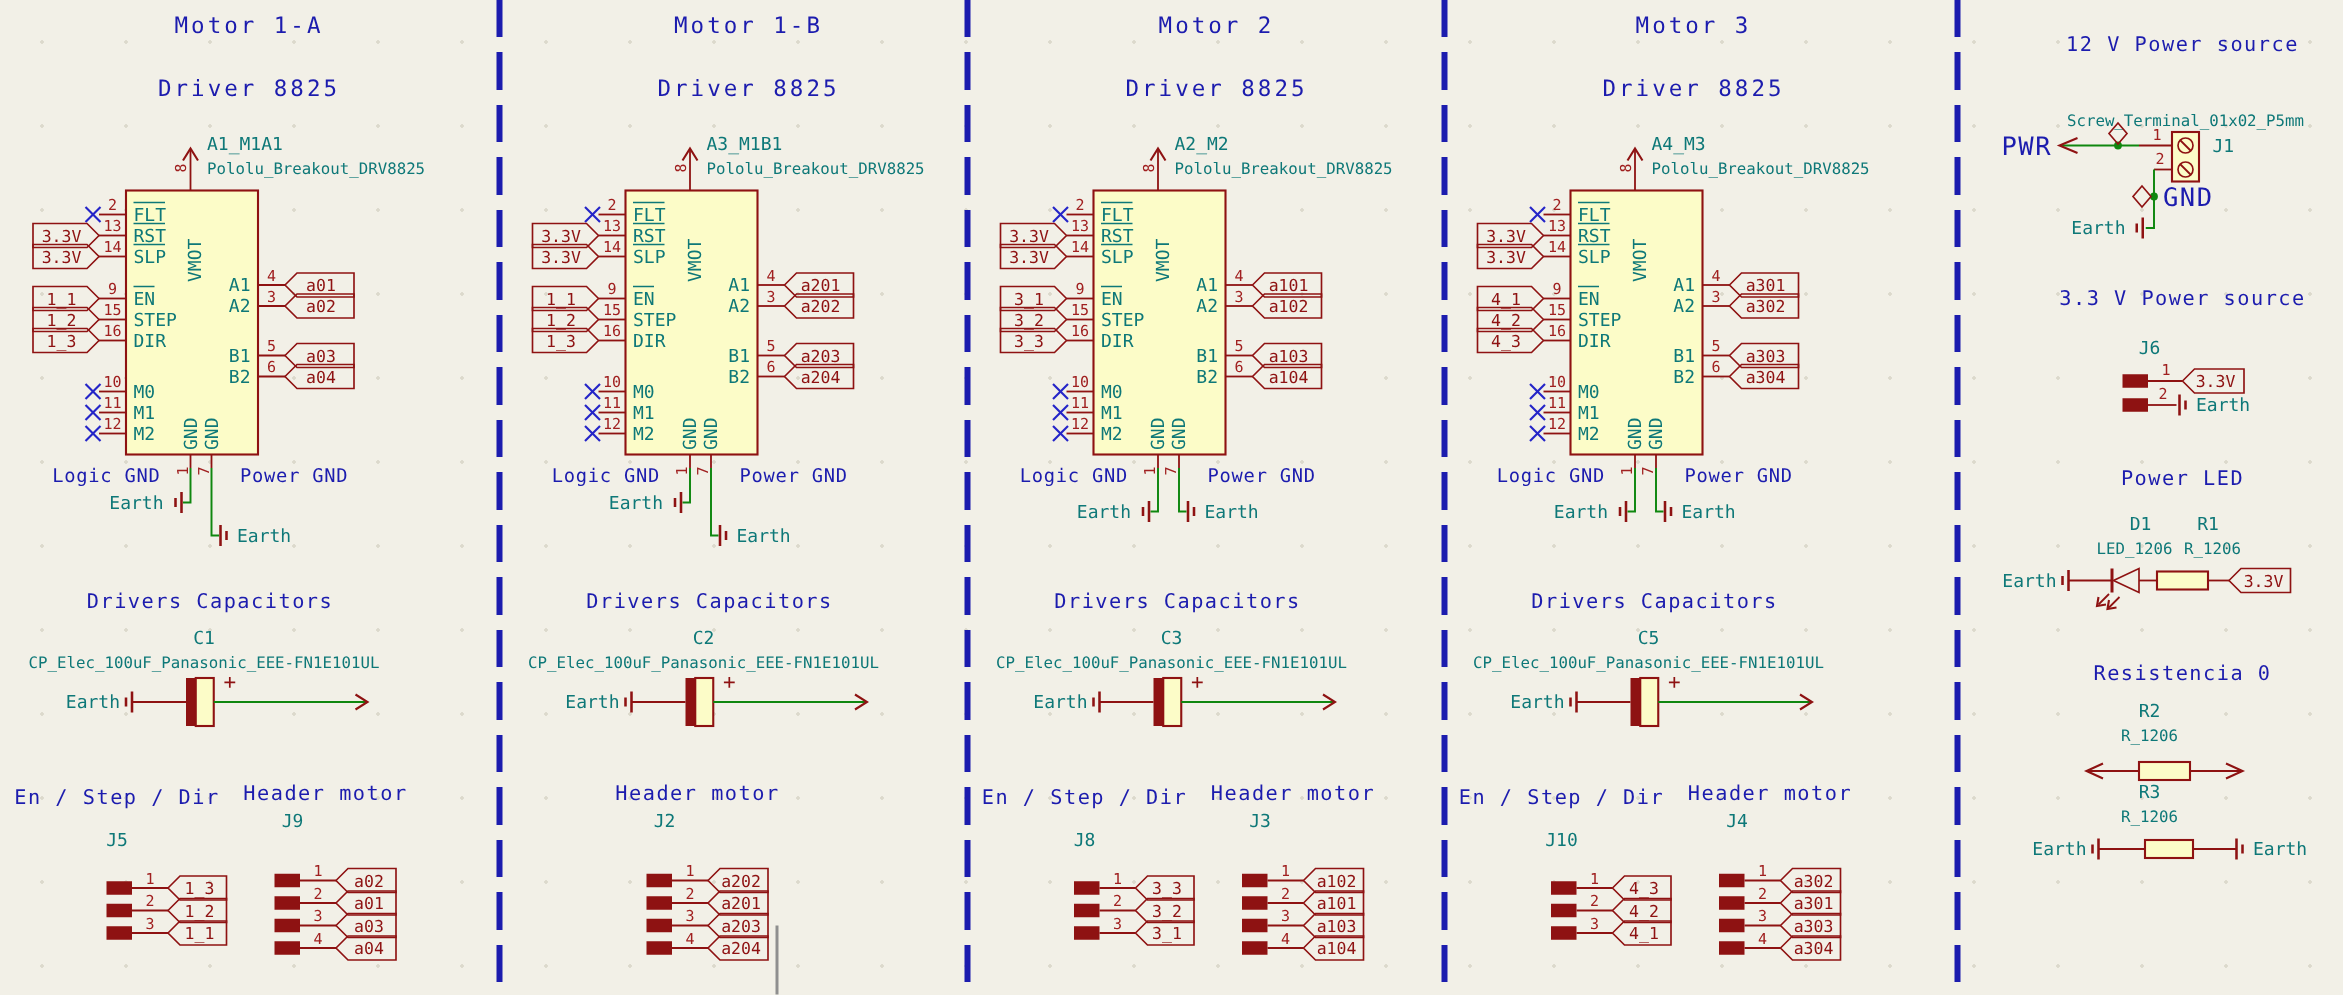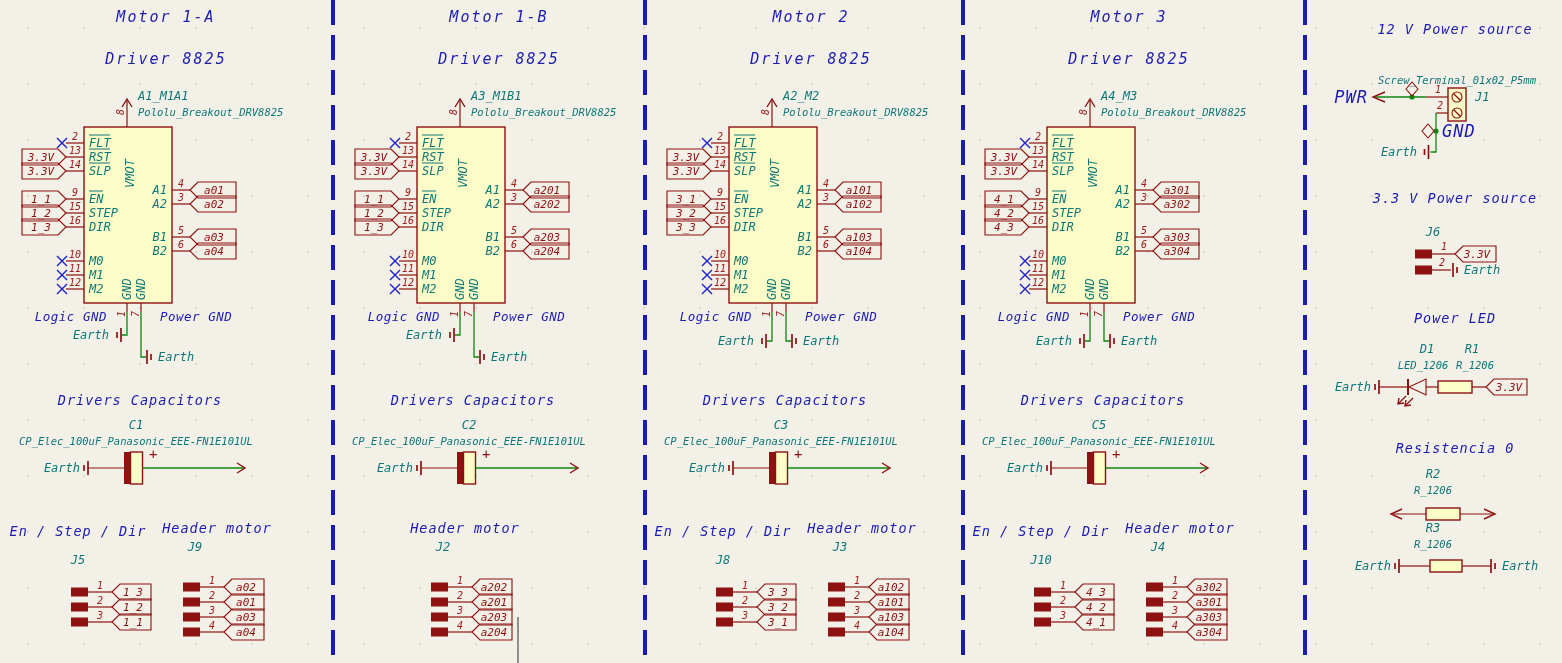--- a/index.html
+++ b/index.html
@@ -6,21 +6,20 @@
   body{
     width:1562px;height:663px;overflow:hidden;
     font-family:"DejaVu Sans Mono","Liberation Mono",monospace;
     background:#f2f0e7;
   }
   .canvas{
     position:relative;width:1562px;height:663px;
     background-color:#f2f0e7;
     background-image:radial-gradient(circle,#dcd9cc 1px,transparent 1.4px);
     background-size:56px 56px;
-    font-style:italic;
   }
   .separator{
     position:absolute;top:0;bottom:0;width:4px;
     background:repeating-linear-gradient(to bottom,#1c1cae 0 25px,transparent 25px 35px);
   }
   .cursor{
     position:absolute;width:2px;height:46px;background:#8f8f8f;
   }
   svg{position:absolute;top:0;}
   text{font-family:"DejaVu Sans Mono","Liberation Mono",monospace;}

